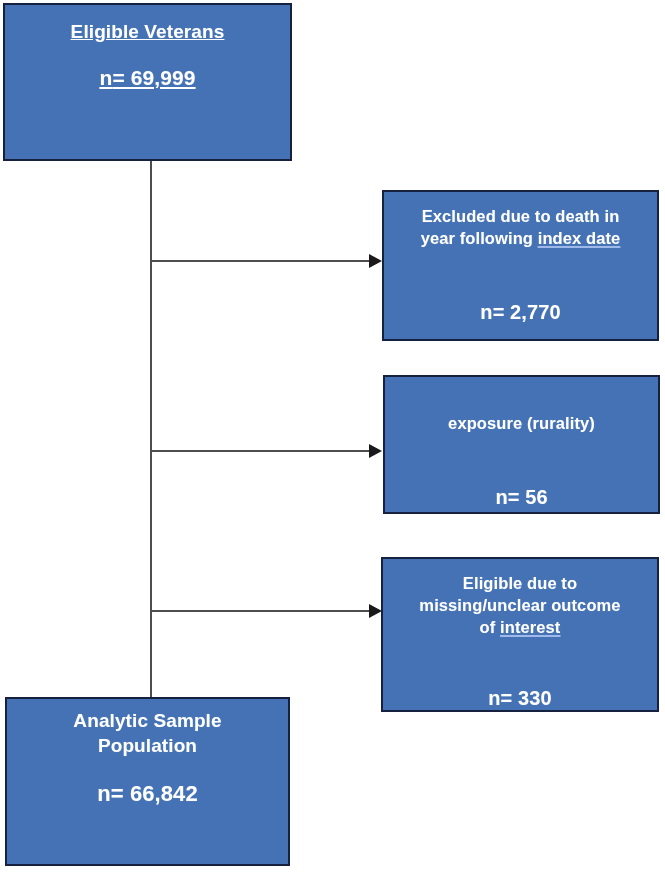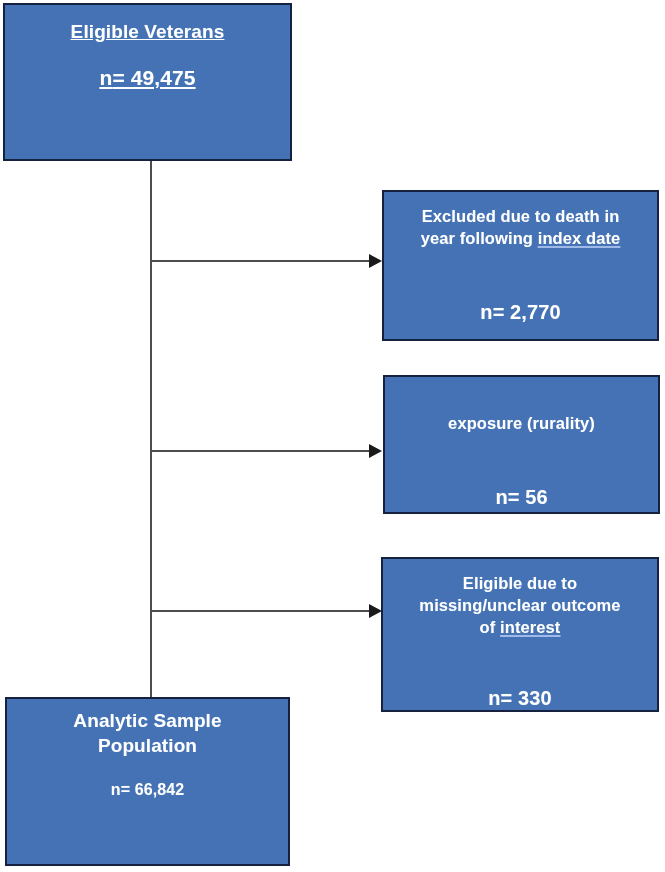--- a/index.html
+++ b/index.html
@@ -70,21 +70,21 @@
   #node-analytic {
     left: 5px;
     top: 697px;
     width: 285px;
     height: 169px;
     padding-top: 9px;
     font-size: 19px;
   }
   #node-analytic .count {
     margin-top: 22px;
-    font-size: 16px;
+    font-size: 22px;
   }
 
   
   .excl {
     font-size: 16.5px;
     padding-top: 14px;
     gap: 33px;
   }
   .excl .count {
     font-size: 20px;
@@ -154,21 +154,21 @@
 
   <div class="branch" id="branch-2"></div>
   <div class="arrowhead" id="arrow-2"></div>
 
   <div class="branch" id="branch-3"></div>
   <div class="arrowhead" id="arrow-3"></div>
 
   <div class="node" id="node-eligible">
     <div class="title">Eligible Veterans</div>
     <div class="count">
-      <span class="n-letter">n</span><span>= 49,475</span>
+      <span class="n-letter">n</span><span>= 69,999</span>
     </div>
   </div>
 
   <div class="node excl" id="node-excl-death">
     <div class="title">
       <span>Excluded due to death in</span><br>
       <span>year following </span><span class="underlined">index date</span>
     </div>
     <div class="count">
       <span class="n-letter">n</span><span>= 2,770</span>

